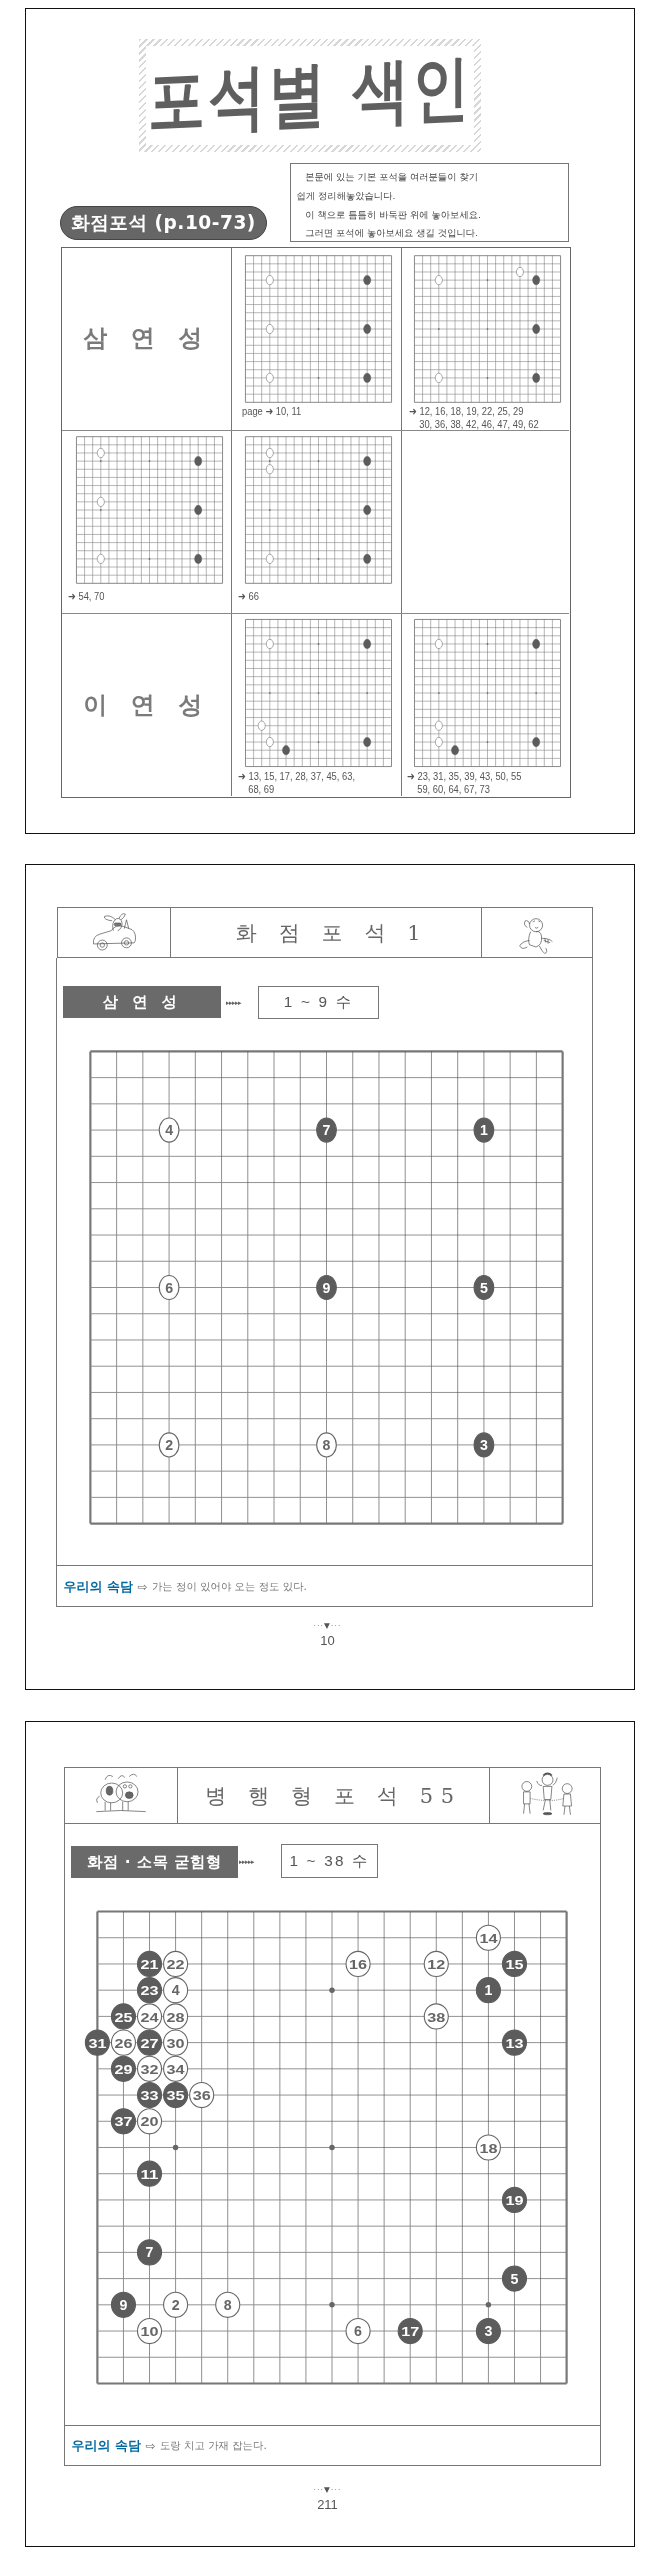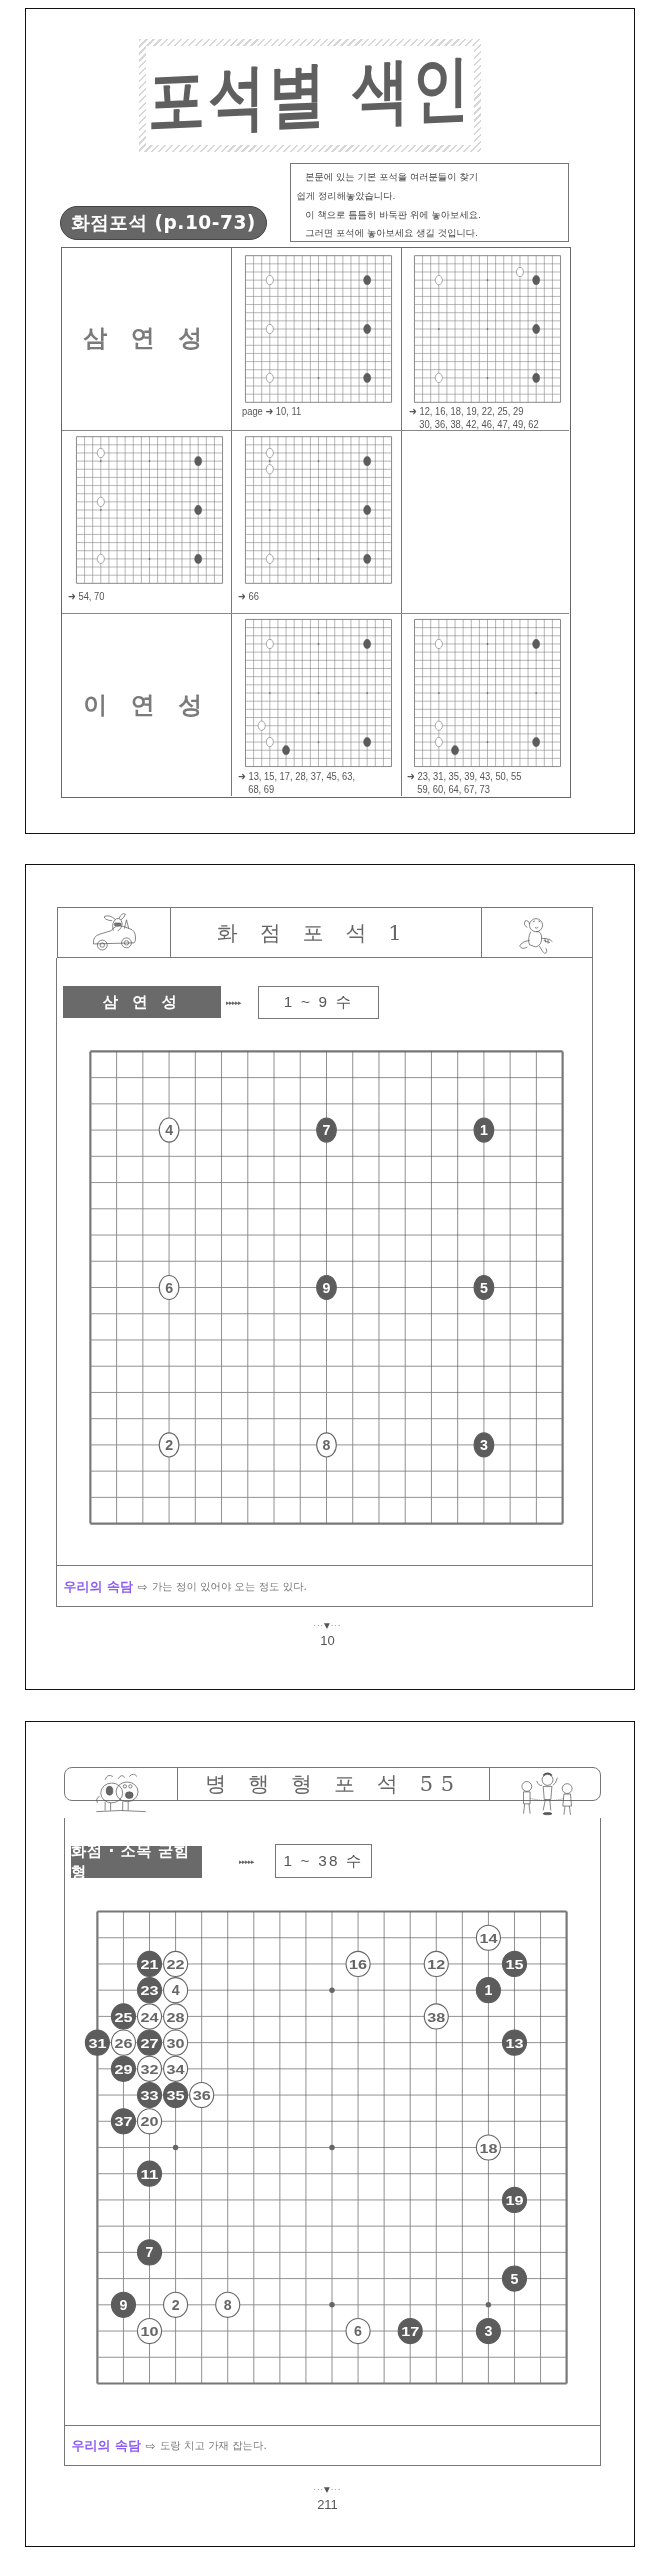--- a/index.html
+++ b/index.html
@@ -24,21 +24,21 @@
   .caption{position:absolute;font-family:"Liberation Sans",sans-serif;font-size:11px;color:#555;line-height:13px;transform:scaleX(.85);transform-origin:left top;white-space:nowrap;}
   
   .hdr{position:absolute;border:1.1px solid #777;box-sizing:border-box;}
   .hdr .div{position:absolute;top:0;bottom:0;width:1.1px;background:#777;}
   .hdr-title{position:absolute;top:0;bottom:0;display:flex;align-items:center;justify-content:center;font-family:"DejaVu Serif",serif;font-size:21px;color:#666;letter-spacing:7.6px;}
   .content-box{position:absolute;border:1.1px solid #777;border-top:none;box-sizing:border-box;}
   .label-bar{position:absolute;background:#6a6a6a;color:#fff;font-weight:bold;font-size:15.3px;display:flex;align-items:center;justify-content:center;letter-spacing:4.4px;}
   .arrows{position:absolute;font-size:7px;color:#666;letter-spacing:-0.5px;}
   .range-box{position:absolute;border:1.6px double #777;box-sizing:border-box;display:flex;align-items:center;justify-content:center;font-family:"Liberation Sans",sans-serif;font-size:15.3px;color:#555;letter-spacing:2.2px;background:#fff;}
   .proverb{position:absolute;border-top:1.1px solid #777;box-sizing:border-box;display:flex;align-items:center;padding-left:7.6px;font-size:11px;color:#666;}
-  .proverb .lbl{font-weight:bold;font-size:13px;color:#8b5cf6;margin-right:4.4px;}
+  .proverb .lbl{font-weight:bold;font-size:13px;color:#0369a1;margin-right:4.4px;}
   .proverb .arrow{font-size:12px;margin-right:4.4px;}
   .proverb .txt{font-family:"DejaVu Serif",serif;font-size:10.4px;color:#777;}
   .page-marker{position:absolute;width:109px;text-align:center;font-size:7.6px;color:#555;letter-spacing:1.1px;}
   .page-num{position:absolute;width:109px;text-align:center;font-family:"Liberation Sans",sans-serif;font-size:13px;color:#555;}
   svg text{font-family:"Liberation Sans",sans-serif;}
 </style>
 </head>
 <body>
 
 <div class="frame" style="left:25px;top:7.6px;width:610px;height:826px;"></div>
@@ -535,21 +535,21 @@
         <circle cx="26" cy="60" r="4"></circle>
       <circle cx="70" cy="56" r="9"></circle>
         <circle cx="70" cy="56" r="4"></circle>
       <path d="M46 34 Q42 18 52 12 Q60 10 62 20 Q62 30 54 34"></path>
       <path d="M50 14 Q40 4 30 8 Q28 14 44 16"></path>
       <path d="M56 12 Q62 0 68 4 Q66 10 60 14"></path>
       <path d="M66 30 L70 14 L74 30"></path>
       <rect x="48" y="20" width="12" height="5" rx="2" fill="#777"></rect>
     </svg>
   </div>
-  <div class="hdr-title" style="left:100px;width:310px;">화 점 포 석 1</div>
+  <div class="hdr-title" style="left:119px;width:310px;">화 점 포 석 1</div>
   <div class="abs" style="left:453px;top:5.5px;width:49px;height:42px;">
     <svg width="49" height="42" viewBox="0 0 90 76" fill="none" stroke="#555" stroke-width="1.3">
       <circle cx="46" cy="20" r="12"></circle>
       <path d="M40 14 L44 12 M50 12 L54 14 M44 24 Q46 27 50 24"></path>
       <path d="M36 32 Q30 46 34 56 L46 60 Q58 56 56 40 Q54 30 46 32"></path>
       <path d="M34 48 Q20 50 16 58 Q20 66 30 60"></path>
       <path d="M52 58 Q58 70 62 72 Q68 70 64 62"></path>
       <path d="M56 44 Q70 44 76 50 M60 48 L72 52 M62 44 L64 52 M68 46 L68 54"></path>
       <path d="M30 24 Q22 20 26 12 Q32 10 34 18"></path>
     </svg>
@@ -656,21 +656,21 @@
   <span class="lbl">우리의 속담</span>
   <span class="arrow">⇨</span>
   <span class="txt">가는 정이 있어야 오는 정도 있다.</span>
 </div>
 
 <div class="page-marker" style="left:273px;top:1621px;">···▼···</div>
 <div class="page-num" style="left:273px;top:1633px;">10</div>
 
 <div class="frame" style="left:25px;top:1721px;width:610px;height:826px;"></div>
 
-<div class="hdr" style="left:64px;top:1767px;width:537px;height:34px;border-radius:8px;">
+<div class="hdr" style="left:64px;top:1767px;width:537px;height:57px;">
   <div class="div" style="left:112px;"></div>
   <div class="div" style="left:424px;"></div>
   <div class="abs" style="left:28px;top:3.3px;width:55px;height:45px;">
     <svg width="55" height="45" viewBox="0 0 100 82" fill="none" stroke="#555" stroke-width="1.3">
       <ellipse cx="34" cy="40" rx="20" ry="18"></ellipse>
       <ellipse cx="62" cy="38" rx="20" ry="18"></ellipse>
       <path d="M22 16 Q26 4 36 10 M46 14 Q52 4 58 12 M66 10 Q74 2 80 10"></path>
       <ellipse cx="30" cy="36" rx="6" ry="8" fill="#666"></ellipse>
       <ellipse cx="66" cy="44" rx="7" ry="6" fill="#666"></ellipse>
       <circle cx="58" cy="28" r="3"></circle>
@@ -691,23 +691,23 @@
       <circle cx="92" cy="34" r="9"></circle>
       <path d="M86 44 L84 66 L100 66 L98 44 Z M88 66 L86 82 M96 66 L98 82"></path>
       <path d="M24 52 Q60 60 86 52" stroke-dasharray="2 2"></path>
       <ellipse cx="56" cy="80" rx="8" ry="2" fill="#555"></ellipse>
     </svg>
   </div>
 </div>
 
 <div class="content-box" style="left:64px;top:1818px;width:537px;height:648px;"></div>
 
-<div class="label-bar" style="left:71px;top:1846px;width:131px;height:32px;letter-spacing:0.5px;">화점 · 소목 굳힘형</div>
+<div class="label-bar" style="left:71px;top:1846px;width:167px;height:32px;letter-spacing:0.5px;">화점 · 소목 굳힘형</div>
 <div class="arrows" style="left:239px;top:1858px;">▸▸▸▸▸</div>
-<div class="range-box" style="left:275px;top:1844px;width:97px;height:34px;">1 ~ 38 수</div>
+<div class="range-box" style="left:281px;top:1844px;width:97px;height:34px;">1 ~ 38 수</div>
 
 <div class="abs" style="left:97px;top:1911px;width:469px;height:472px;">
     <svg width="502" height="505" style="position: absolute; left: -16.4px; top: -16.4px; overflow: visible;" viewBox="0 0 919 924">
       <g transform="translate(30,30)">
         <line x1="0" x2="0" y1="0" y2="864" stroke="#777" stroke-width="4"></line>
         <line y1="0" y2="0" x1="0" x2="859" stroke="#777" stroke-width="4"></line>
         <line x1="47.72222222222222" x2="47.72222222222222" y1="0" y2="864" stroke="#555" stroke-width="1.2"></line>
         <line y1="48" y2="48" x1="0" x2="859" stroke="#888" stroke-width="1.68"></line>
         <line x1="95.44444444444444" x2="95.44444444444444" y1="0" y2="864" stroke="#555" stroke-width="1.2"></line>
         <line y1="96" y2="96" x1="0" x2="859" stroke="#888" stroke-width="1.68"></line>

